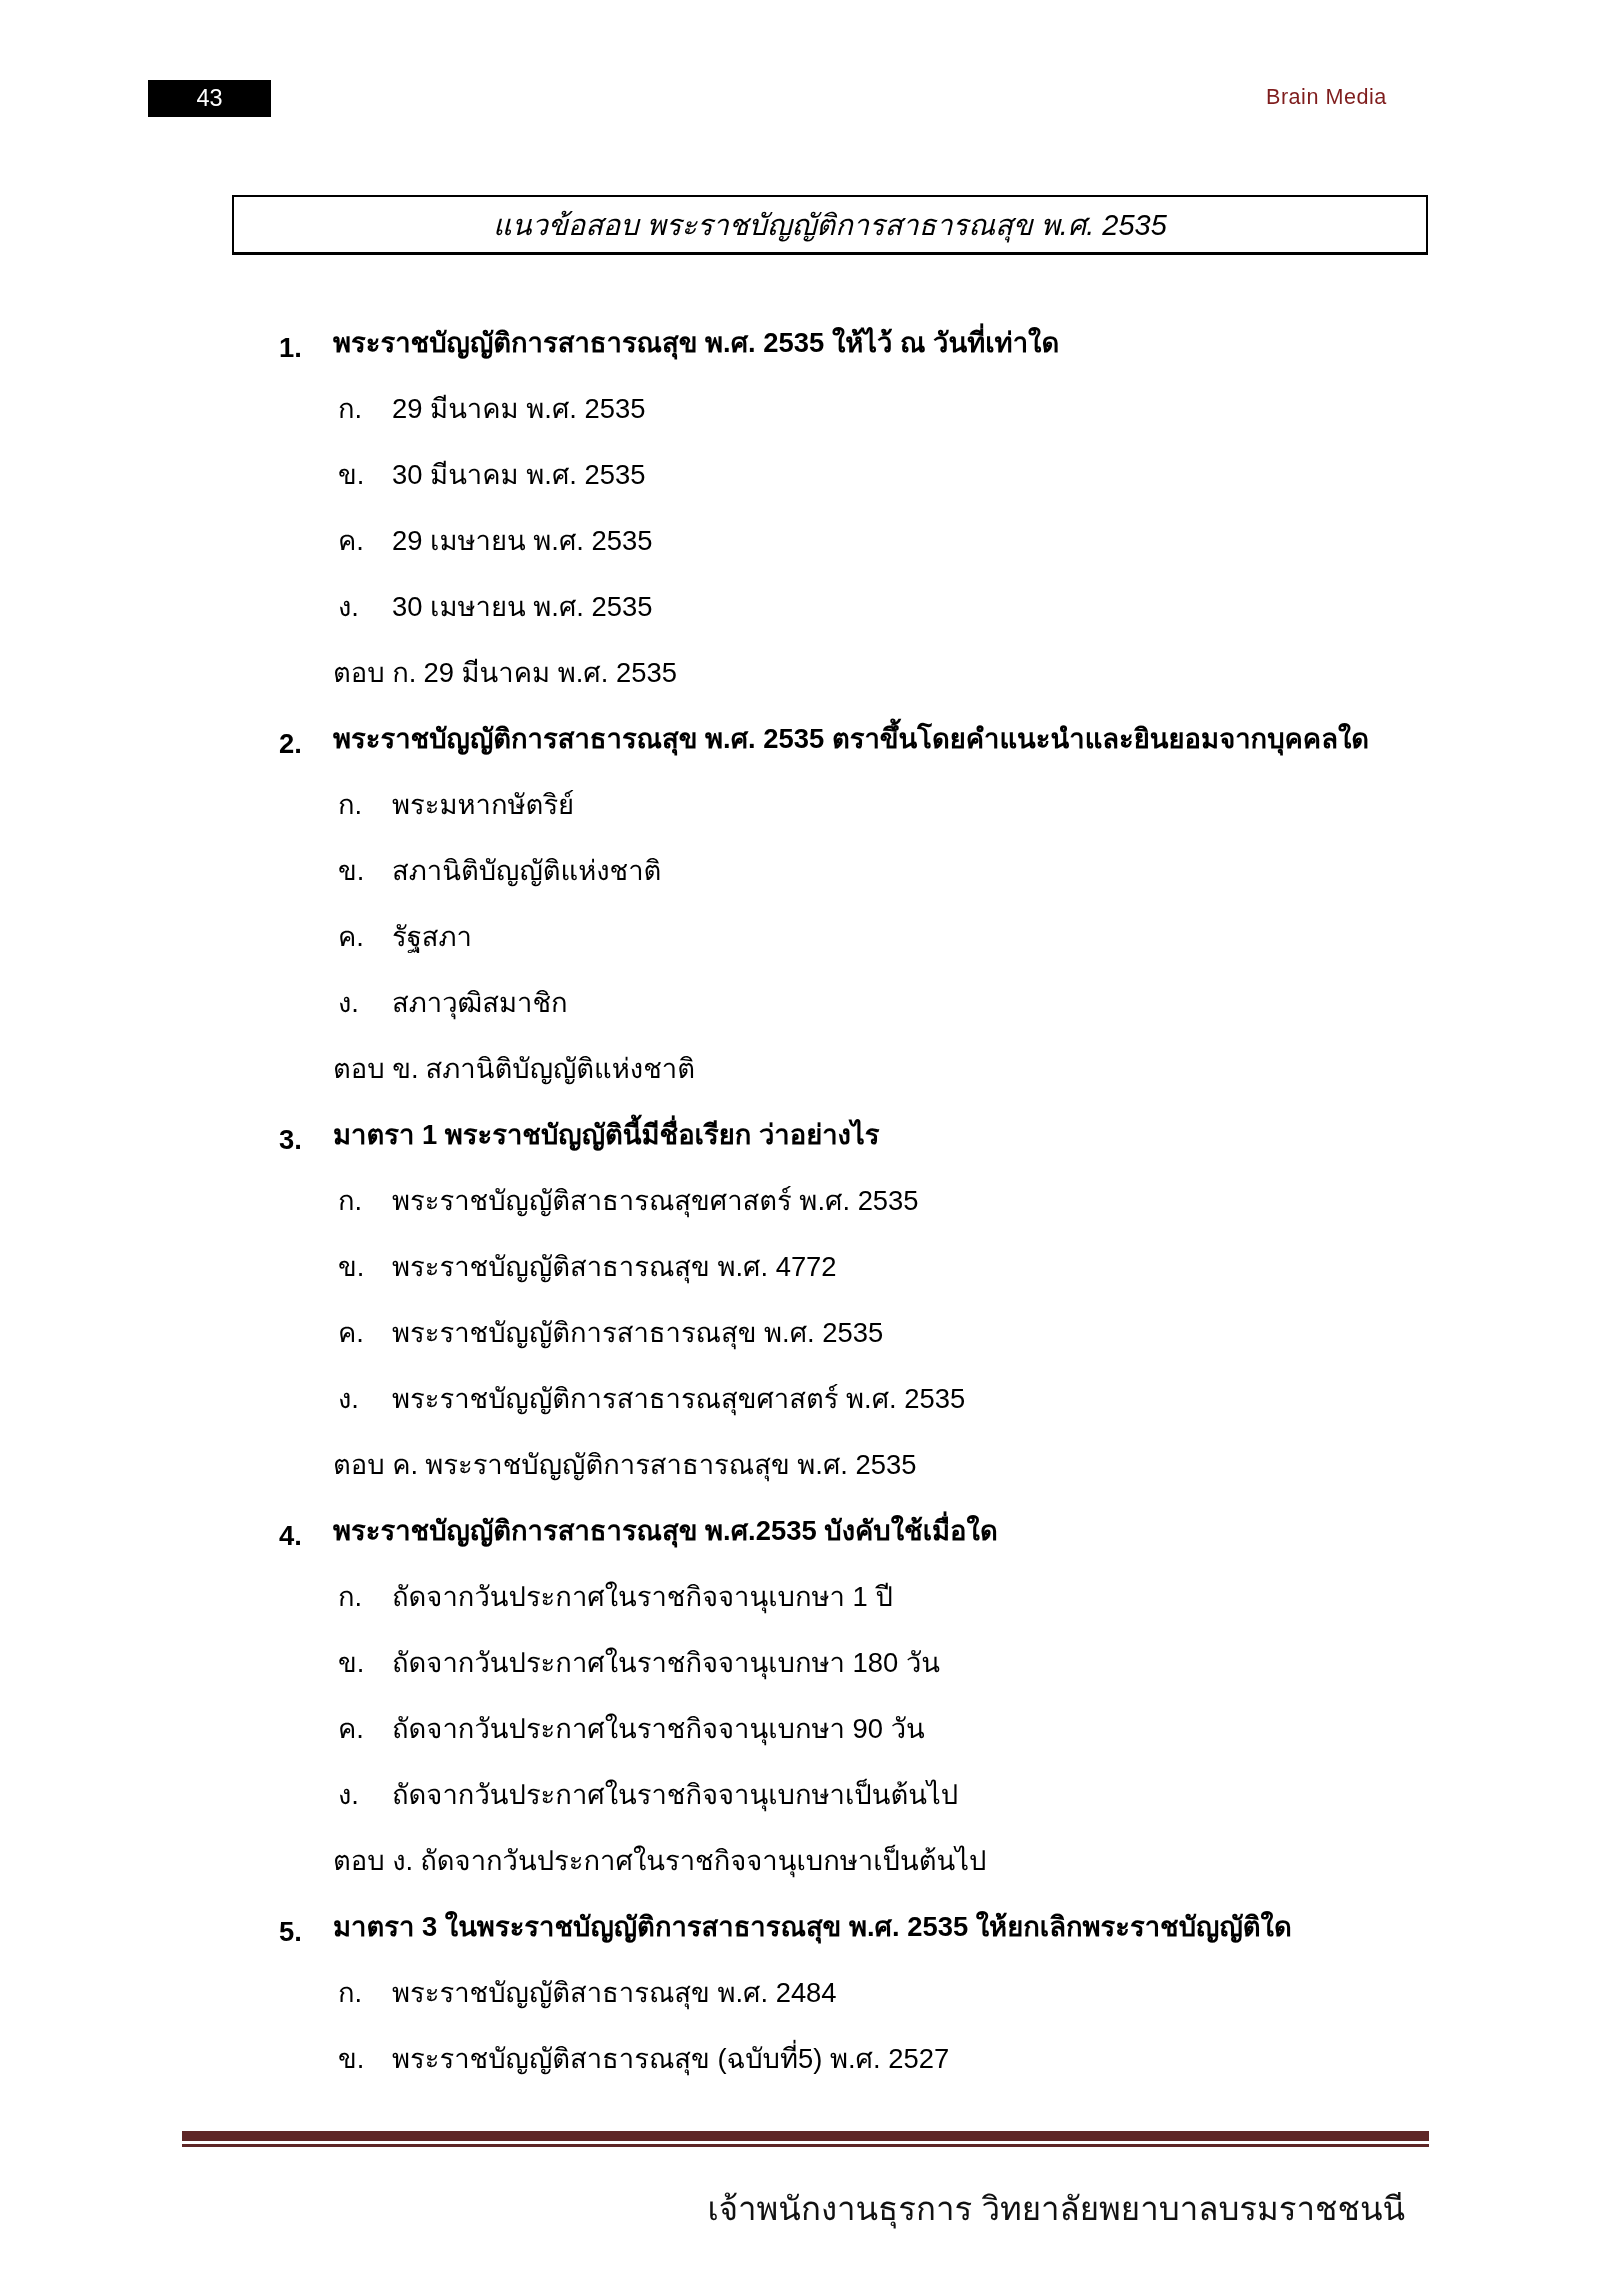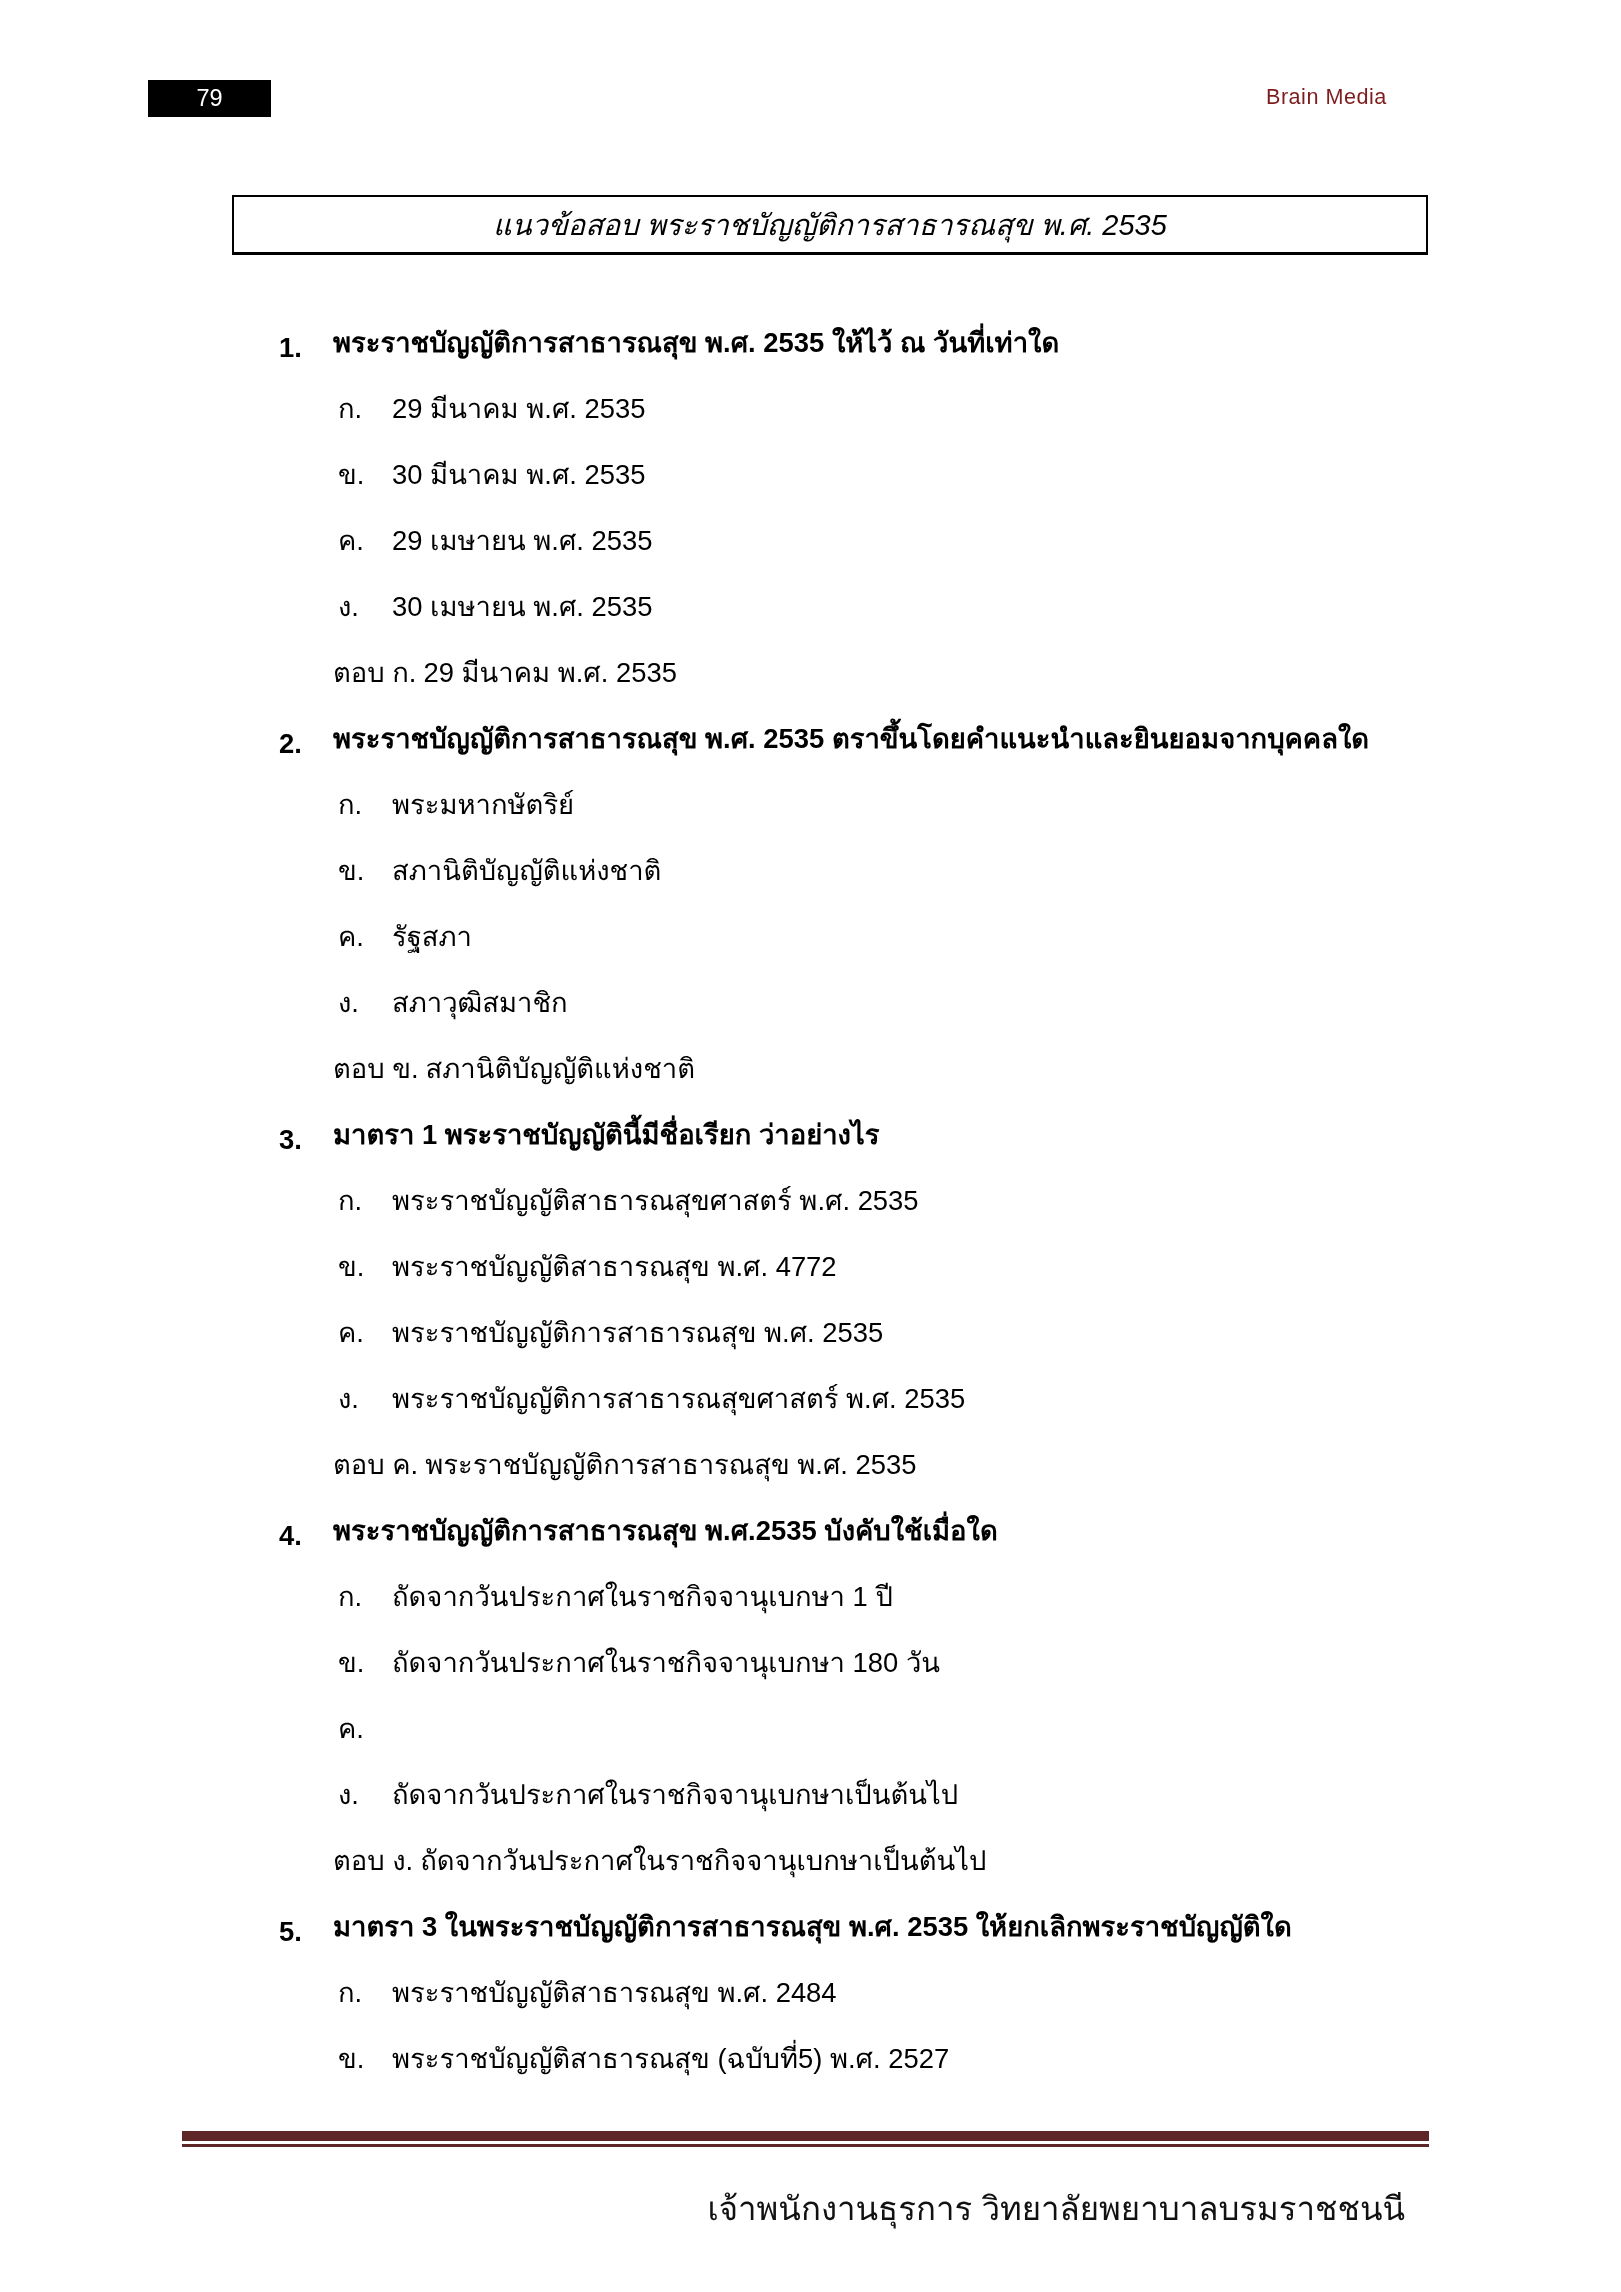--- a/index.html
+++ b/index.html
@@ -35,21 +35,21 @@
   .rule .thin{height:2.9px;margin-top:2.9px;}
   .footer-text{
     position:absolute;left:182px;top:2182px;width:1223px;
     text-align:right;font-size:33px;color:#111;
   }
 </style>
 </head>
 <body>
 
 <div class="page-num-badge">
-  <span>79</span>
+  <span>43</span>
 </div>
 
 <div class="brand">Brain Media</div>
 
 <div class="title-box">
   <span class="t">แนวข้อสอบ พระราชบัญญัติการสาธารณสุข พ.ศ. 2535</span>
 </div>
 
 <div class="content">
     <div class="question">
@@ -135,20 +135,21 @@
       <div class="line">
         <span class="opt-letter">ก.</span>
         <span class="opt-text">ถัดจากวันประกาศในราชกิจจานุเบกษา 1 ปี</span>
       </div>
       <div class="line">
         <span class="opt-letter">ข.</span>
         <span class="opt-text">ถัดจากวันประกาศในราชกิจจานุเบกษา 180 วัน</span>
       </div>
       <div class="line">
         <span class="opt-letter">ค.</span>
+        <span class="opt-text">ถัดจากวันประกาศในราชกิจจานุเบกษา 90 วัน</span>
       </div>
       <div class="line">
         <span class="opt-letter">ง.</span>
         <span class="opt-text">ถัดจากวันประกาศในราชกิจจานุเบกษาเป็นต้นไป</span>
       </div>
       <div class="line">
         <span class="ans-wrap"><span class="ans-label">ตอบ ง.</span><span class="ans-text">ถัดจากวันประกาศในราชกิจจานุเบกษาเป็นต้นไป</span></span>
       </div>
     </div>
     <div class="question">

